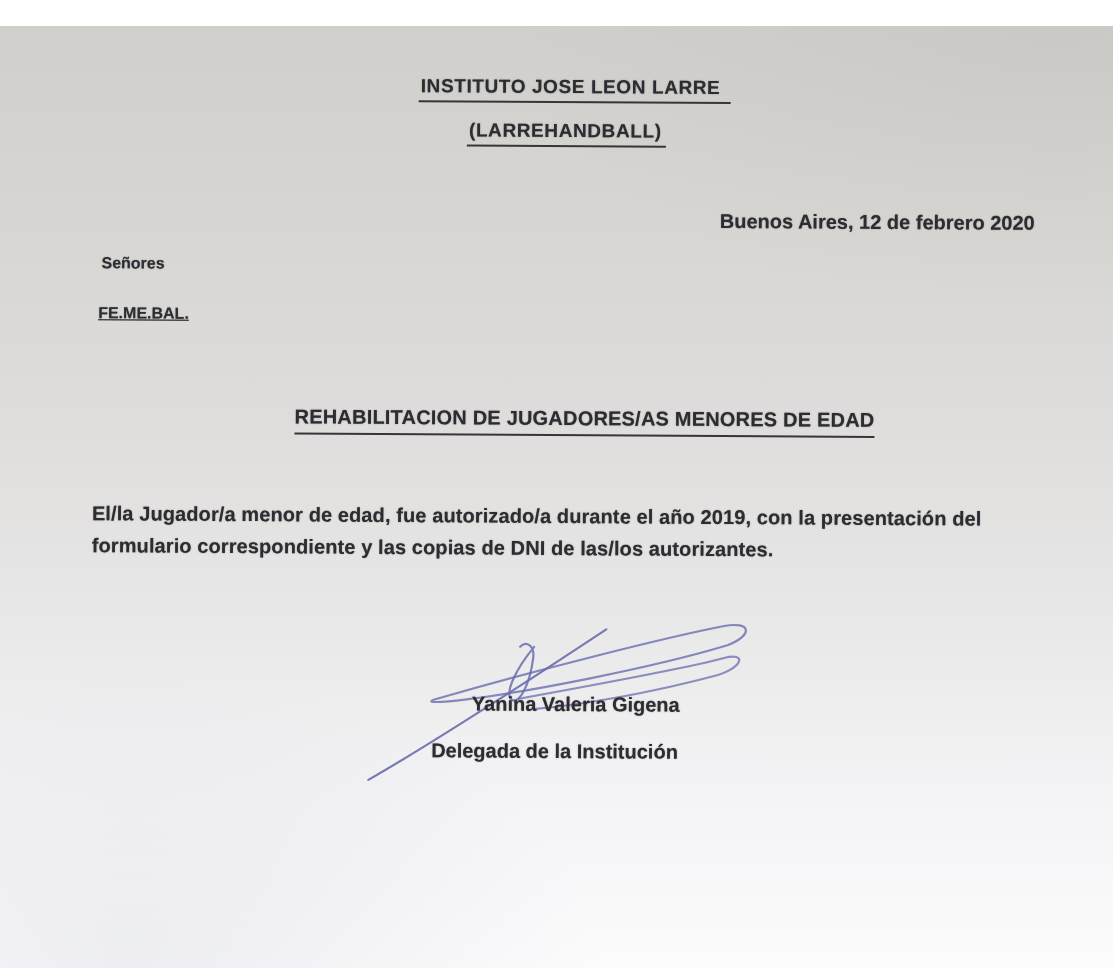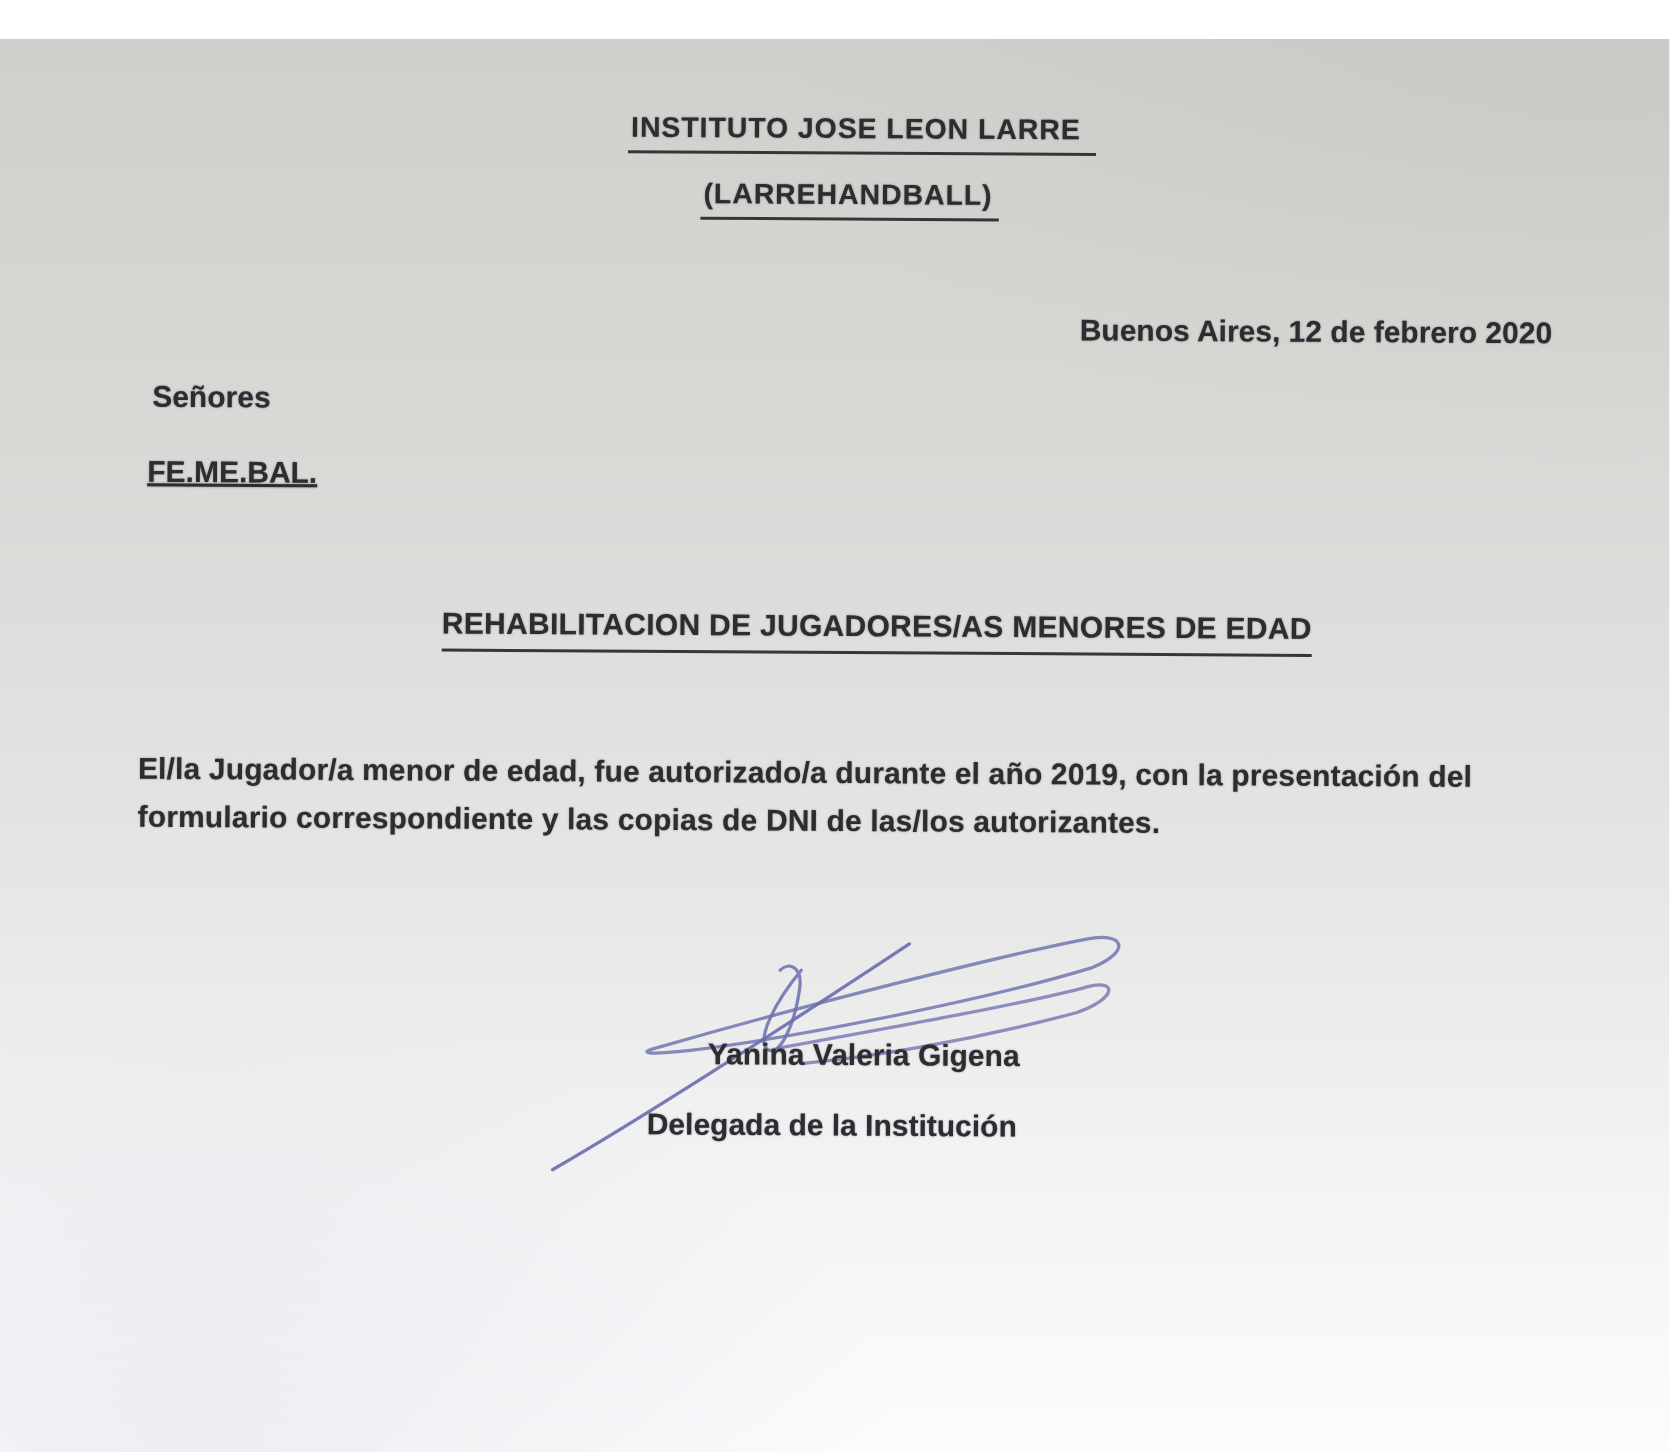--- a/index.html
+++ b/index.html
@@ -31,21 +31,21 @@
     font-size: 19px; letter-spacing: 0.6px;
     border-bottom: 2.5px solid #35353a;
     padding: 0 10px 3px 2px;
   }
   .subtitle-line {
     font-size: 19px; letter-spacing: 0.6px;
     border-bottom: 2.5px solid #35353a;
     padding: 0 4px 3px 2px;
   }
   .dateline { font-size: 20px; }
-  .salutation, .org { font-size: 20px; }
+  .salutation, .org { font-size: 16px; }
   .subject-line {
     font-size: 20px; letter-spacing: 0.2px;
     border-bottom: 2.5px solid #35353a;
     padding-bottom: 4px;
   }
   .body-line { font-size: 20px; letter-spacing: 0.1px; }
   .sig-name, .sig-role { font-size: 20px; }
   .signature-svg { position: absolute; left: 325px; top: 573px; width: 440px; height: 190px; }
   .signature-svg path {
     fill: none;

